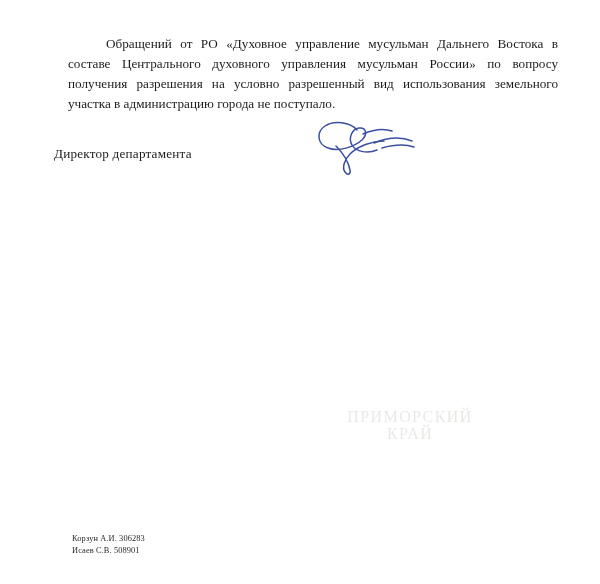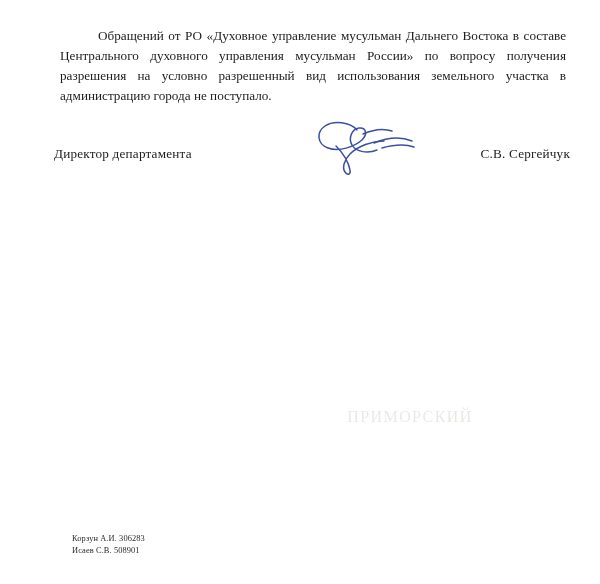--- a/index.html
+++ b/index.html
@@ -24,31 +24,31 @@
     padding: 18px 22px 0 22px;
   }
 
   .body-paragraph {
     font-family: "Liberation Serif", serif;
     font-size: 13.2px;
     line-height: 20px;
     text-align: justify;
     text-indent: 38px;
     color: #1c1c1c;
-    margin: 8px;
+    margin: 16px;
     padding: 0 4px 0 30px;
     hyphens: none;
   }
 
   .signature-row {
     position: relative;
     display: flex;
     align-items: flex-start;
     justify-content: space-between;
-    margin-top: 40px;
+    margin-top: 32px;
     padding: 0 8px 0 32px;
     font-size: 13.2px;
     color: #1c1c1c;
   }
 
   .sig-title {
     white-space: nowrap;
     letter-spacing: 0.2px;
   }
 
@@ -114,25 +114,25 @@
         <g fill="none" stroke="#3b4fa0" stroke-width="1.5" stroke-linecap="round" stroke-linejoin="round">
           <path d="M95 14 C 88 6, 72 4, 63 10 C 54 16, 55 28, 66 32 C 77 36, 92 31, 100 24 C 106 18, 104 11, 97 12 C 90 13, 86 22, 90 29 C 94 36, 106 38, 115 34"></path>
           <path d="M74 30 C 80 36, 86 44, 88 54 C 89 58, 86 60, 83 56 C 80 52, 82 44, 88 38 C 96 30, 110 25, 122 25"></path>
           <path d="M112 27 C 124 22, 138 20, 150 25"></path>
           <path d="M120 32 C 131 29, 143 28, 152 31"></path>
           <path d="M101 18 C 110 14, 121 12, 130 15"></path>
         </g>
       </svg>
     </span>
 
-    <span class="sig-name">С.В. Сергейчук</span>
   </div>
 
   <div class="watermark">
     <div>ПРИМОРСКИЙ</div>
+    <div>КРАЙ</div>
   </div>
 
   <div class="footer-block">
     <div class="footer-line">Корзун А.И. 306283</div>
     <div class="footer-line">Исаев С.В. 508901</div>
   </div>
 
 </div>
 
 </body></html>

